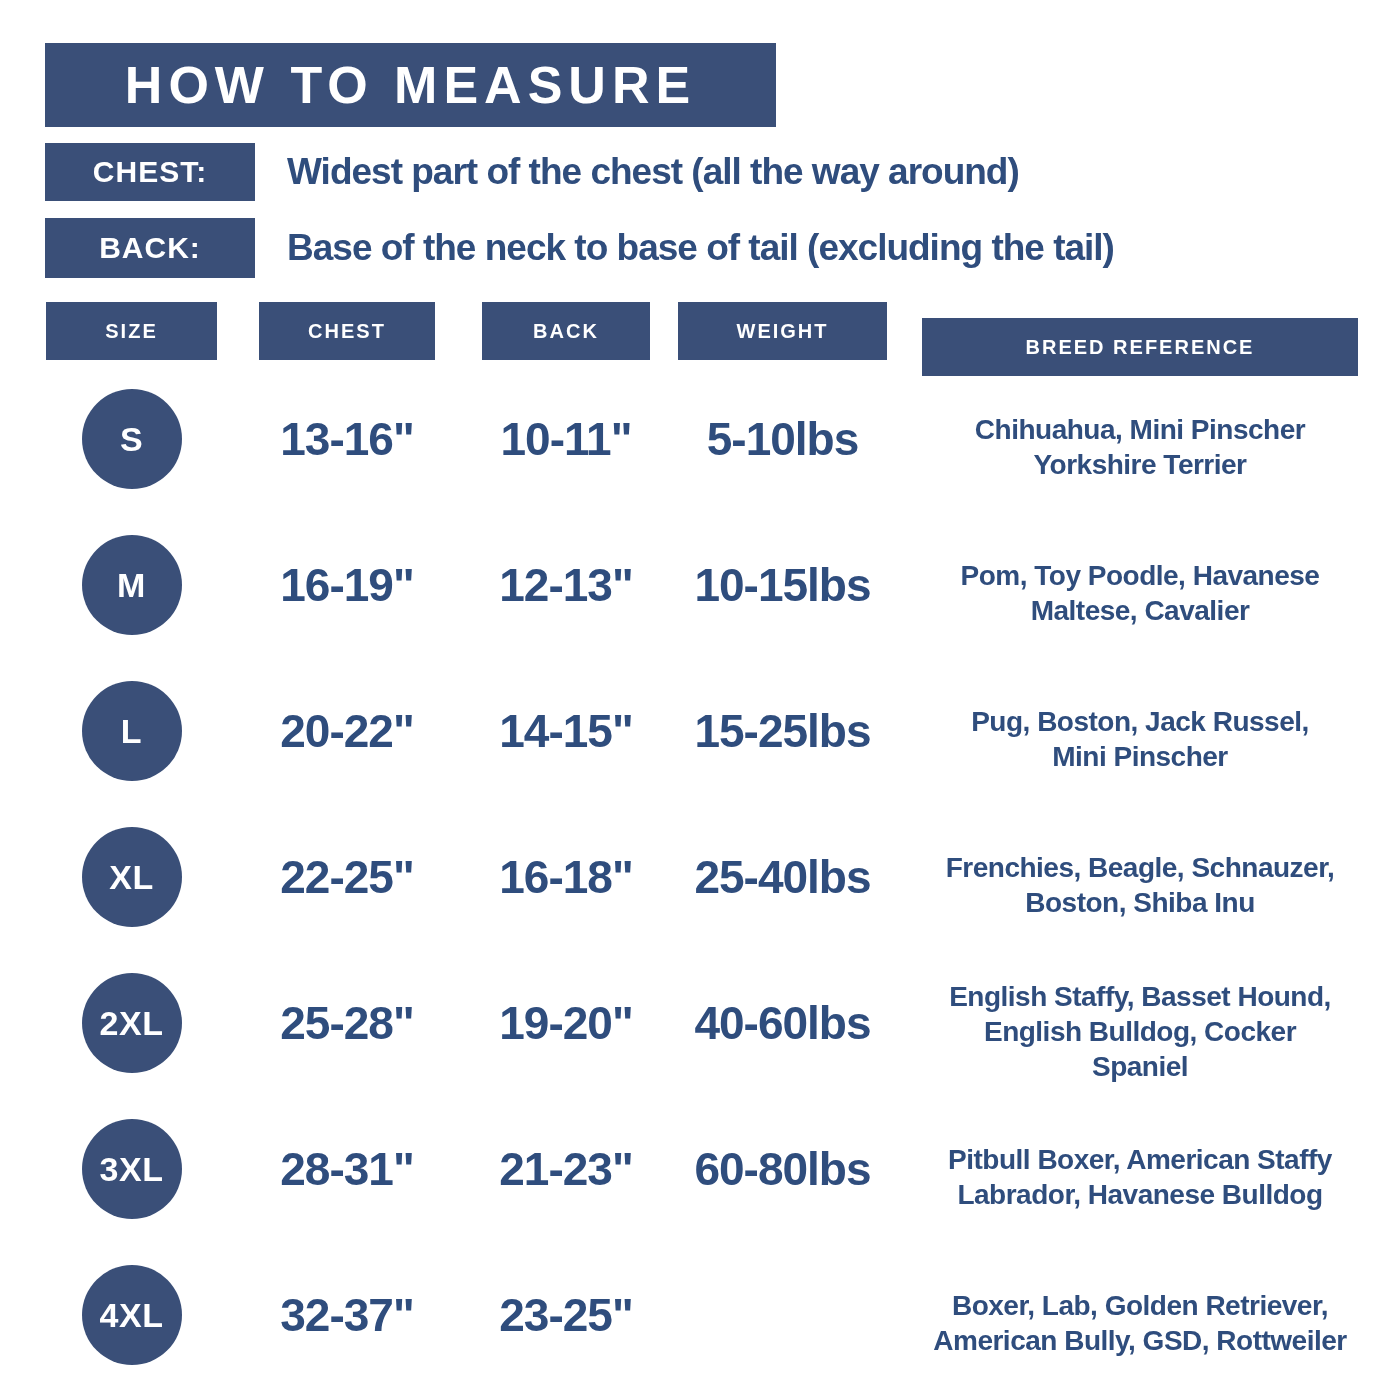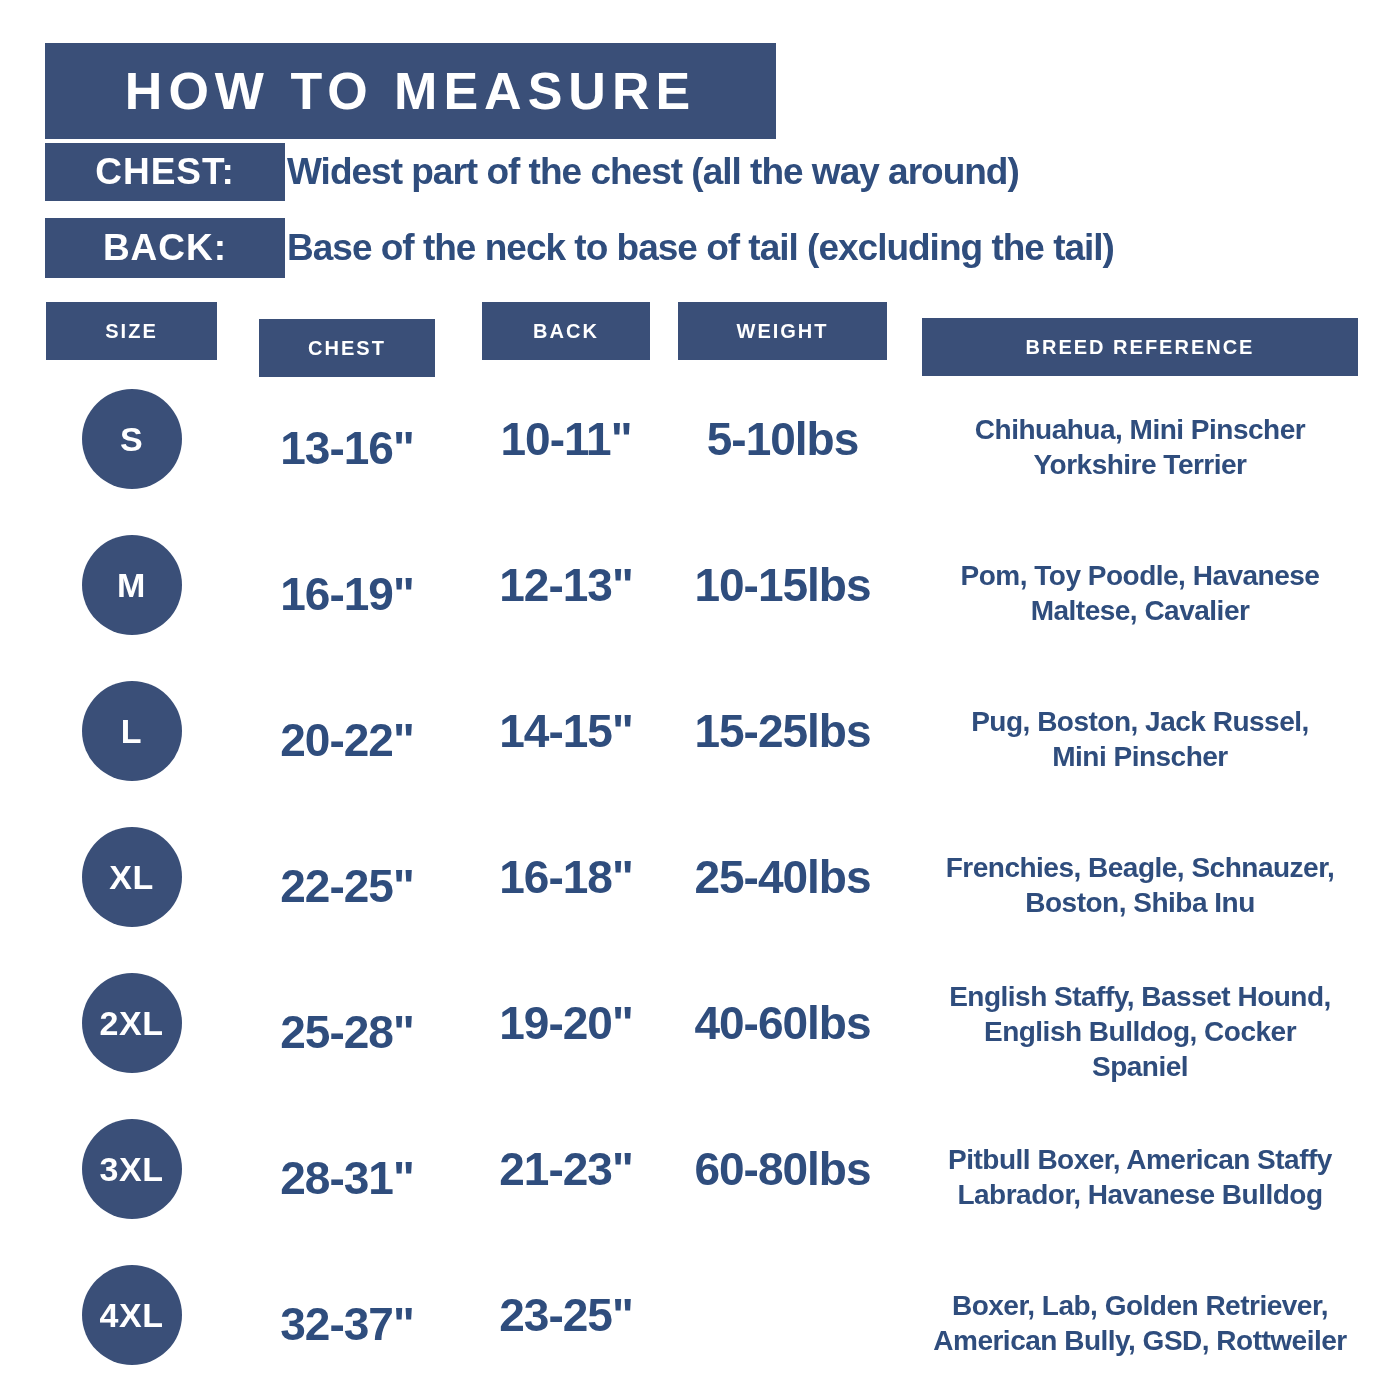--- a/index.html
+++ b/index.html
@@ -9,48 +9,48 @@
   }
   *{box-sizing:border-box;}
   html,body{margin:0;padding:0;}
   body{
     width:1400px;height:1400px;position:relative;overflow:hidden;
     background:var(--bg);
     font-family:"Liberation Sans", sans-serif;
     color:var(--text-blue);
   }
   .banner{
-    position:absolute;left:45px;top:43px;width:731px;height:96px;
+    position:absolute;left:45px;top:43px;width:731px;height:84px;
     background:var(--panel-blue);color:#fff;
     display:flex;align-items:center;justify-content:center;
     font-weight:bold;font-size:52px;letter-spacing:6px;white-space:nowrap;
   }
   .instr-badge{
-    position:absolute;left:45px;width:240px;
+    position:absolute;left:45px;width:210px;
     background:var(--panel-blue);color:#fff;
     display:flex;align-items:center;justify-content:center;
-    font-weight:bold;font-size:37px;letter-spacing:1px;
+    font-weight:bold;font-size:30px;letter-spacing:1px;
   }
   #chest-badge{top:143px;height:58px;}
   #back-badge{top:218px;height:60px;}
   .instr-text{
     position:absolute;left:287px;height:58px;
     display:flex;align-items:center;
     font-weight:bold;font-size:37px;letter-spacing:-1px;white-space:nowrap;
     color:var(--text-blue);
   }
   #chest-text{top:143px;}
   #back-text{top:219px;}
 
   .tbl-grid{
     position:absolute;left:46px;
     display:grid;
     grid-template-columns:171px 42px 176px 47px 168px 28px 209px 35px 436px;
   }
-  .c1{grid-column:1;} .c2{grid-column:3;margin-top:17px;} .c3{grid-column:5;} .c4{grid-column:7;} .c5{grid-column:9;margin-top:16px;}
+  .c1{grid-column:1;} .c2{grid-column:3;} .c3{grid-column:5;} .c4{grid-column:7;} .c5{grid-column:9;margin-top:16px;}
 
   #header-row{top:302px;height:58px;}
   .hdr-box{
     background:var(--panel-blue);color:#fff;height:58px;
     display:flex;align-items:center;justify-content:center;
     font-weight:bold;font-size:20px;letter-spacing:2px;white-space:nowrap;
   }
 
   #rows{top:366px;left:46px;position:absolute;}
   .row{

